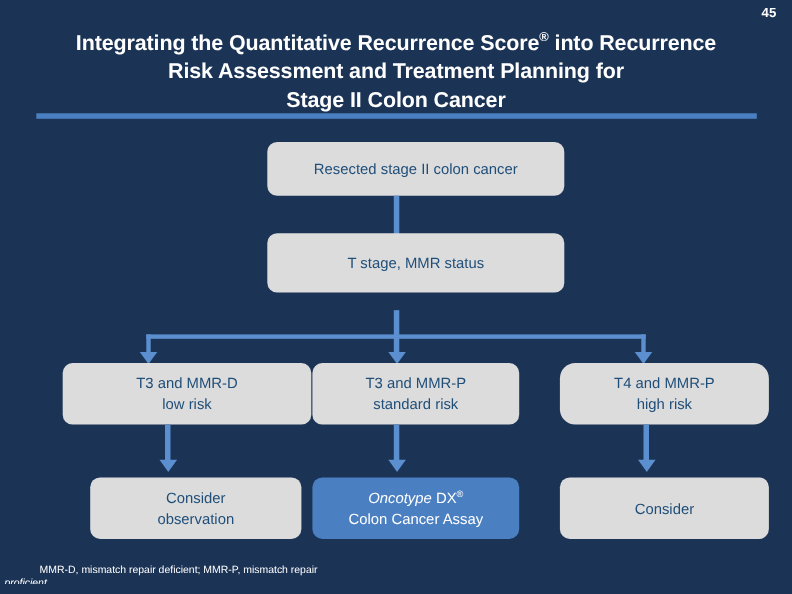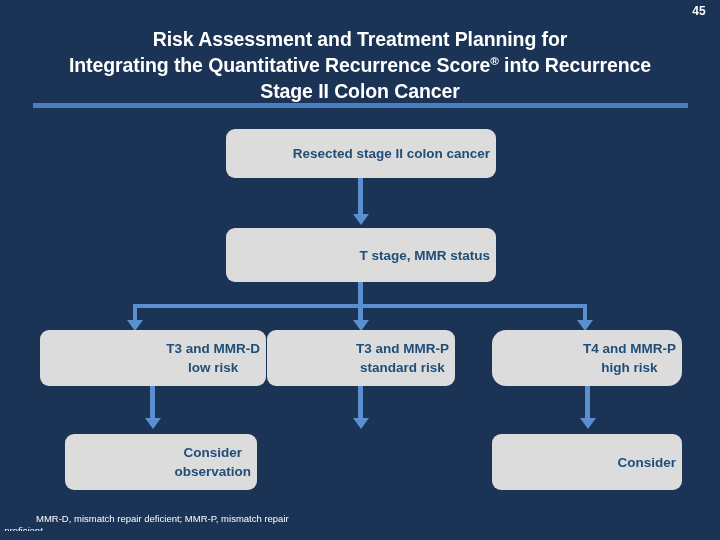--- a/index.html
+++ b/index.html
@@ -66,42 +66,43 @@
   }
 
   
   .flow-box {
     position: absolute;
     box-sizing: border-box;
     border-radius: 9px;
     background: #dcdcdc;
     color: #1f4e79;
     font-size: 13.5px;
-    font-weight: bold;
+    font-weight: normal;
     line-height: 19px;
     display: flex;
     align-items: center;
-    justify-content: flex-end;
+    justify-content: center;
     text-align: center;
     padding: 2px 6px;
+    margin-left: 17px;
   }
   .flow-box.accent {
     background: #4a7fc1;
     color: #ffffff;
   }
   .flow-box .line { display: block; }
   .flow-box sup {
     font-size: 0.62em;
     vertical-align: super;
     line-height: 0;
   }
   .italic { font-style: italic; }
 
   #box-resected { left: 226px; top: 129px;  width: 270px; height: 49px; }
-  #box-tstage   { left: 226px; top: 228px;  width: 270px; height: 54px; }
+  #box-tstage   { left: 226px; top: 212px;  width: 270px; height: 54px; }
 
   #box-t3mmrd   { left: 40px;  top: 330px;  width: 226px; height: 56px; }
   #box-t3mmrp   { left: 267px; top: 330px;  width: 188px; height: 56px; }
   #box-t4mmrp   { left: 492px; top: 330px;  width: 190px; height: 56px; border-radius: 14px; }
 
   #box-observe  { left: 65px;  top: 434px;  width: 192px; height: 56px; }
   #box-oncotype { left: 267px; top: 434px;  width: 188px; height: 56px; }
   #box-chemo    { left: 492px; top: 434px;  width: 190px; height: 56px; }
 
   
@@ -161,22 +162,22 @@
   }
 </style>
 </head>
 <body>
 
 <div id="slide">
 
   <div id="page-number">45</div>
 
   <div id="title-block">
+    <span class="title-line"><span>Integrating the Quantitative Recurrence Score</span><sup>®</sup><span> into Recurrence</span></span>
     <span class="title-line">Risk Assessment and Treatment Planning for</span>
-    <span class="title-line"><span>Integrating the Quantitative Recurrence Score</span><sup>®</sup><span> into Recurrence</span></span>
     <span class="title-line">Stage II Colon Cancer</span>
   </div>
 
   <div id="accent-bar"></div>
 
   <div class="flow-box" id="box-resected">
     <span class="line">Resected stage II colon cancer</span>
   </div>
 
   <div class="conn-line" id="c1-stem"></div>
@@ -223,20 +224,26 @@
   <div class="conn-line" id="c3-right-stem"></div>
   <div class="conn-arrow" id="c3-right-head"></div>
 
   <div class="flow-box" id="box-observe">
     <span>
       <span class="line">Consider</span>
       <span class="line">observation</span>
     </span>
   </div>
 
+  <div class="flow-box accent" id="box-oncotype">
+    <span>
+      <span class="line"><span class="italic">Oncotype</span><span> DX</span><sup>®</sup></span>
+      <span class="line">Colon Cancer Assay</span>
+    </span>
+  </div>
 
   <div class="flow-box" id="box-chemo">
     <span>
       <span class="line">Consider</span>
     </span>
   </div>
 
   <div id="footnote">
     <span class="fn-line">MMR-D, mismatch repair deficient; MMR-P, mismatch repair</span>
     <span class="fn-line-clipped">proficient.</span>

